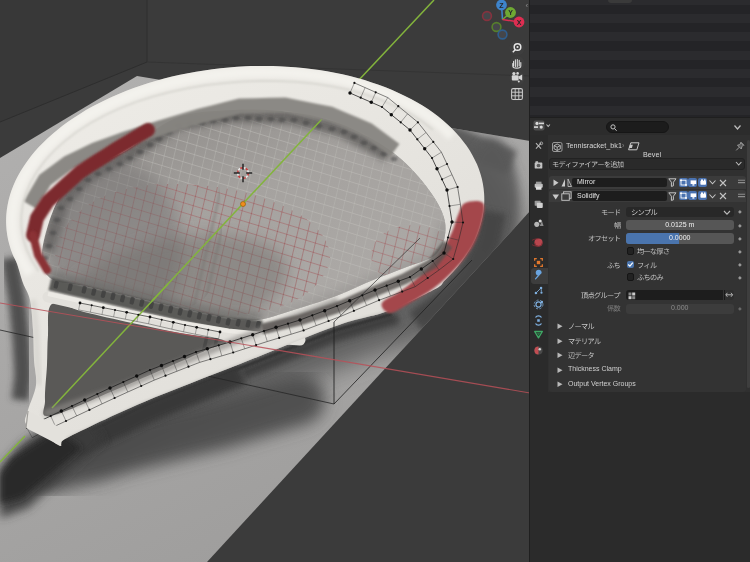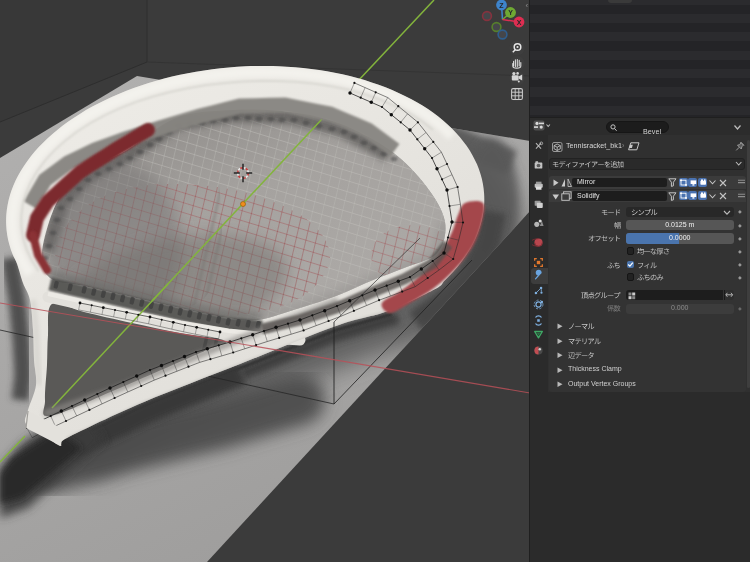--- a/index.html
+++ b/index.html
@@ -914,21 +914,21 @@
     <svg style="position:absolute;left:552px;top:142px" width="11" height="10">
 <rect x="0.5" y="0.5" width="9.5" height="9" rx="1.5" fill="none" stroke="#999" stroke-width="1"></rect>
 <path d="M5.2,2 L8.3,3.6 L8.3,6.8 L5.2,8.5 L2.1,6.8 L2.1,3.6 Z M5.2,5.2 L5.2,8.5 M2.1,3.6 L5.2,5.2 L8.3,3.6" stroke="#cfcfcf" stroke-width="0.8" fill="none"></path>
     </svg>
     <div style="position:absolute;left:566px;top:141px;font:7.2px 'Liberation Sans';color:#d6d6d6">Tennisracket_bk1</div>
     <div style="position:absolute;left:622px;top:141px;font:7.2px 'Liberation Sans';color:#888">›</div>
     <svg style="position:absolute;left:628px;top:142px" width="12" height="9">
 <polygon points="2.8,0.8 11,0.8 8.8,7.8 0.6,7.8" fill="none" stroke="#c8c8c8" stroke-width="1"></polygon>
 <polygon points="2,2.8 4.8,2.8 3.9,5.9 1.1,5.9" fill="#c8c8c8"></polygon>
     </svg>
-    <div style="position:absolute;left:643px;top:127px;font:7.2px 'Liberation Sans';color:#d6d6d6">Bevel</div>
+    <div style="position:absolute;left:643px;top:150px;font:7.2px 'Liberation Sans';color:#d6d6d6">Bevel</div>
     <svg style="position:absolute;left:735px;top:140.5px" width="10" height="11">
 <path d="M5.5,1 L9,4.5 M6,1.5 L8.5,4 L6.8,5.8 L6.3,8 L2.5,4.2 L4.7,3.7 Z M4.3,6.2 L1.2,9.4" stroke="#9a9a9a" stroke-width="1" fill="#9a9a9a" fill-opacity="0.4"></path>
     </svg>
     <div style="position:absolute;left:549px;top:157.5px;width:195.5px;height:12.5px;background:#2a2a2a;border:1px solid #222;border-radius:3px;box-sizing:border-box"></div>
     <svg style="position:absolute;left:552.0px;top:157.5px;overflow:visible" width="73" height="12">
       <g transform="translate(0,9)">
         <path d="M1.3 -5.1Q1.4 -5.1 1.6 -5.1Q1.8 -5.1 2.0 -5.1Q2.1 -5.1 2.3 -5.1Q2.6 -5.1 2.9 -5.1Q3.3 -5.1 3.7 -5.1Q4.0 -5.1 4.4 -5.1Q4.7 -5.1 5.0 -5.1Q5.2 -5.1 5.4 -5.1Q5.6 -5.1 5.7 -5.1Q5.8 -5.1 6.0 -5.1V-4.5Q5.8 -4.5 5.7 -4.5Q5.6 -4.6 5.4 -4.6Q5.2 -4.6 5.0 -4.6Q4.7 -4.6 4.3 -4.6Q4.0 -4.6 3.6 -4.6Q3.2 -4.6 2.9 -4.6Q2.5 -4.6 2.3 -4.6Q2.0 -4.6 2.0 -4.6Q1.8 -4.6 1.6 -4.6Q1.4 -4.5 1.3 -4.5ZM3.5 -2.8Q3.5 -2.6 3.5 -2.3Q3.5 -2.1 3.5 -1.8Q3.5 -1.6 3.5 -1.4Q3.5 -1.1 3.5 -1.0Q3.5 -0.8 3.7 -0.6Q3.9 -0.5 4.4 -0.5Q4.9 -0.5 5.4 -0.5Q5.8 -0.5 6.3 -0.6L6.3 0.0Q6.0 0.1 5.7 0.1Q5.4 0.1 5.0 0.1Q4.7 0.1 4.3 0.1Q3.8 0.1 3.5 -0.0Q3.2 -0.1 3.0 -0.4Q2.9 -0.6 2.9 -0.9Q2.9 -1.1 2.9 -1.3Q2.9 -1.6 2.9 -1.8Q2.9 -2.1 2.9 -2.4Q2.9 -2.6 2.9 -2.8Q2.9 -2.9 2.9 -3.1Q2.9 -3.3 2.9 -3.5Q2.9 -3.8 2.9 -4.0Q2.9 -4.2 2.9 -4.4Q2.9 -4.6 2.9 -4.7L3.5 -4.7Q3.5 -4.6 3.5 -4.4Q3.5 -4.2 3.5 -4.0Q3.5 -3.7 3.5 -3.5Q3.5 -3.2 3.5 -3.0Q3.5 -2.9 3.5 -2.8ZM0.8 -3.1Q1.0 -3.1 1.2 -3.0Q1.4 -3.0 1.5 -3.0Q1.6 -3.0 1.9 -3.0Q2.2 -3.0 2.5 -3.0Q2.9 -3.0 3.3 -3.0Q3.7 -3.0 4.2 -3.0Q4.6 -3.0 5.0 -3.0Q5.3 -3.0 5.6 -3.0Q5.8 -3.0 5.9 -3.0Q6.0 -3.0 6.1 -3.0Q6.2 -3.0 6.3 -3.0Q6.5 -3.1 6.5 -3.1L6.5 -2.5Q6.4 -2.5 6.2 -2.5Q6.1 -2.5 5.9 -2.5Q5.8 -2.5 5.6 -2.5Q5.3 -2.5 5.0 -2.5Q4.6 -2.5 4.2 -2.5Q3.7 -2.5 3.3 -2.5Q2.9 -2.5 2.5 -2.5Q2.2 -2.5 1.9 -2.5Q1.6 -2.5 1.5 -2.5Q1.4 -2.5 1.2 -2.5Q1.0 -2.5 0.8 -2.5ZM7.9 -5.3Q8.1 -5.2 8.3 -5.2Q8.4 -5.2 8.6 -5.2Q8.7 -5.2 9.0 -5.2Q9.2 -5.2 9.5 -5.2Q9.9 -5.2 10.2 -5.2Q10.5 -5.2 10.7 -5.2Q11.0 -5.2 11.1 -5.2Q11.2 -5.2 11.4 -5.2Q11.6 -5.2 11.8 -5.3V-4.7Q11.6 -4.7 11.4 -4.7Q11.2 -4.7 11.1 -4.7Q11.0 -4.7 10.7 -4.7Q10.5 -4.7 10.2 -4.7Q9.9 -4.7 9.5 -4.7Q9.2 -4.7 9.0 -4.7Q8.7 -4.7 8.6 -4.7Q8.4 -4.7 8.3 -4.7Q8.1 -4.7 7.9 -4.7ZM7.1 -3.5Q7.2 -3.4 7.4 -3.4Q7.5 -3.4 7.7 -3.4Q7.8 -3.4 8.1 -3.4Q8.4 -3.4 8.8 -3.4Q9.2 -3.4 9.6 -3.4Q10.1 -3.4 10.5 -3.4Q11.0 -3.4 11.4 -3.4Q11.8 -3.4 12.1 -3.4Q12.3 -3.4 12.4 -3.4Q12.5 -3.4 12.7 -3.4Q12.9 -3.4 13.0 -3.5V-2.9Q12.9 -2.9 12.7 -2.9Q12.6 -2.9 12.4 -2.9Q12.3 -2.9 12.1 -2.9Q11.8 -2.9 11.4 -2.9Q11.0 -2.9 10.5 -2.9Q10.1 -2.9 9.6 -2.9Q9.2 -2.9 8.8 -2.9Q8.4 -2.9 8.1 -2.9Q7.8 -2.9 7.7 -2.9Q7.6 -2.9 7.4 -2.9Q7.2 -2.9 7.1 -2.9ZM10.5 -3.2Q10.5 -2.5 10.4 -1.9Q10.3 -1.4 10.0 -0.9Q9.9 -0.7 9.7 -0.4Q9.5 -0.2 9.2 0.0Q8.9 0.3 8.6 0.4L8.1 0.0Q8.5 -0.2 8.9 -0.5Q9.2 -0.7 9.5 -1.1Q9.7 -1.5 9.8 -2.0Q9.9 -2.6 9.9 -3.2ZM12.1 -5.8Q12.2 -5.7 12.3 -5.5Q12.4 -5.4 12.5 -5.2Q12.6 -5.0 12.7 -4.9L12.3 -4.7Q12.2 -4.9 12.1 -5.2Q11.9 -5.5 11.8 -5.7ZM12.9 -6.1Q13.0 -6.0 13.1 -5.8Q13.2 -5.6 13.4 -5.5Q13.5 -5.3 13.5 -5.2L13.1 -5.0Q13.0 -5.2 12.9 -5.5Q12.7 -5.8 12.5 -6.0ZM13.8 -1.9Q14.3 -2.0 14.8 -2.2Q15.3 -2.3 15.7 -2.6Q16.1 -2.8 16.4 -2.9Q16.8 -3.2 17.1 -3.4Q17.4 -3.7 17.7 -3.9Q18.0 -4.2 18.1 -4.4L18.6 -4.0Q18.4 -3.8 18.1 -3.5Q17.8 -3.2 17.4 -3.0Q17.1 -2.7 16.7 -2.5Q16.5 -2.3 16.2 -2.2Q15.9 -2.0 15.5 -1.9Q15.2 -1.7 14.8 -1.6Q14.5 -1.4 14.1 -1.3ZM16.4 -2.6 17.0 -2.8V-0.1Q17.0 0.0 17.0 0.2Q17.0 0.3 17.0 0.4Q17.0 0.5 17.0 0.6H16.3Q16.3 0.5 16.4 0.4Q16.4 0.3 16.4 0.2Q16.4 0.0 16.4 -0.1ZM25.6 -4.8Q25.6 -4.7 25.6 -4.6Q25.6 -4.5 25.5 -4.4Q25.5 -4.1 25.4 -3.8Q25.3 -3.5 25.2 -3.1Q25.0 -2.7 24.8 -2.4Q24.7 -2.0 24.5 -1.8Q24.1 -1.4 23.7 -1.0Q23.3 -0.6 22.8 -0.3Q22.3 -0.1 21.6 0.2L21.1 -0.4Q21.8 -0.6 22.4 -0.8Q22.9 -1.1 23.3 -1.4Q23.6 -1.7 23.9 -2.1Q24.2 -2.4 24.4 -2.9Q24.6 -3.3 24.7 -3.7Q24.8 -4.1 24.9 -4.5Q24.8 -4.5 24.5 -4.5Q24.2 -4.5 23.8 -4.5Q23.5 -4.5 23.0 -4.5Q22.6 -4.5 22.2 -4.5Q21.9 -4.5 21.6 -4.5Q21.3 -4.5 21.2 -4.5Q21.0 -4.5 20.8 -4.5Q20.6 -4.4 20.5 -4.4V-5.1Q20.6 -5.1 20.7 -5.1Q20.8 -5.0 21.0 -5.0Q21.1 -5.0 21.2 -5.0Q21.3 -5.0 21.5 -5.0Q21.7 -5.0 22.0 -5.0Q22.3 -5.0 22.7 -5.0Q23.0 -5.0 23.4 -5.0Q23.7 -5.0 24.0 -5.0Q24.3 -5.0 24.5 -5.0Q24.7 -5.0 24.8 -5.0Q24.9 -5.0 25.0 -5.0Q25.1 -5.0 25.2 -5.1ZM32.2 -3.6Q32.1 -3.6 32.1 -3.5Q32.0 -3.5 32.0 -3.4Q31.9 -3.3 31.8 -3.1Q31.6 -2.9 31.4 -2.6Q31.2 -2.4 31.0 -2.2Q30.8 -1.9 30.5 -1.8L30.1 -2.1Q30.3 -2.2 30.6 -2.5Q30.8 -2.7 31.0 -3.0Q31.2 -3.2 31.3 -3.4Q31.2 -3.4 30.9 -3.4Q30.7 -3.4 30.3 -3.4Q29.9 -3.4 29.5 -3.4Q29.2 -3.4 28.8 -3.4Q28.4 -3.4 28.2 -3.4Q27.9 -3.4 27.9 -3.4Q27.7 -3.4 27.5 -3.4Q27.4 -3.4 27.2 -3.4V-4.0Q27.3 -3.9 27.5 -3.9Q27.7 -3.9 27.9 -3.9Q27.9 -3.9 28.2 -3.9Q28.5 -3.9 28.8 -3.9Q29.2 -3.9 29.6 -3.9Q30.0 -3.9 30.4 -3.9Q30.8 -3.9 31.1 -3.9Q31.3 -3.9 31.4 -3.9Q31.5 -3.9 31.6 -3.9Q31.6 -3.9 31.7 -3.9Q31.8 -3.9 31.8 -3.9ZM29.7 -2.9Q29.7 -2.4 29.7 -2.0Q29.7 -1.6 29.6 -1.3Q29.5 -0.9 29.3 -0.6Q29.1 -0.2 28.8 0.0Q28.5 0.3 28.0 0.6L27.5 0.2Q27.7 0.1 27.8 0.1Q27.9 0.0 28.0 -0.1Q28.5 -0.4 28.8 -0.8Q29.0 -1.2 29.1 -1.6Q29.1 -2.0 29.1 -2.5Q29.1 -2.6 29.1 -2.7Q29.1 -2.8 29.1 -2.9ZM33.0 -2.6Q34.0 -2.9 34.8 -3.2Q35.6 -3.6 36.2 -3.9Q36.5 -4.2 36.9 -4.5Q37.3 -4.7 37.6 -5.0Q37.9 -5.3 38.1 -5.6L38.6 -5.2Q38.3 -4.9 38.0 -4.6Q37.6 -4.3 37.2 -4.0Q36.8 -3.7 36.4 -3.4Q36.0 -3.2 35.5 -2.9Q35.0 -2.7 34.4 -2.4Q33.9 -2.2 33.3 -2.0ZM36.0 -3.6 36.7 -3.8V-0.5Q36.7 -0.4 36.7 -0.3Q36.7 -0.1 36.7 0.0Q36.7 0.2 36.7 0.2H36.0Q36.0 0.2 36.0 0.0Q36.0 -0.1 36.0 -0.3Q36.0 -0.4 36.0 -0.5ZM45.6 -4.9Q45.5 -4.8 45.5 -4.7Q45.4 -4.7 45.4 -4.6Q45.2 -4.4 45.0 -4.0Q44.7 -3.6 44.4 -3.3Q44.0 -2.9 43.6 -2.6L43.1 -3.0Q43.4 -3.1 43.6 -3.4Q43.9 -3.6 44.1 -3.8Q44.3 -4.0 44.4 -4.2Q44.6 -4.4 44.7 -4.6Q44.6 -4.6 44.3 -4.6Q44.1 -4.6 43.7 -4.6Q43.4 -4.6 43.0 -4.6Q42.6 -4.6 42.2 -4.6Q41.8 -4.6 41.5 -4.6Q41.1 -4.6 40.9 -4.6Q40.7 -4.6 40.6 -4.6Q40.4 -4.6 40.2 -4.6Q40.0 -4.6 39.8 -4.6V-5.2Q40.0 -5.2 40.2 -5.2Q40.4 -5.2 40.6 -5.2Q40.7 -5.2 40.9 -5.2Q41.1 -5.2 41.5 -5.2Q41.8 -5.2 42.2 -5.2Q42.6 -5.2 43.0 -5.2Q43.4 -5.2 43.8 -5.2Q44.1 -5.2 44.4 -5.2Q44.6 -5.2 44.7 -5.2Q44.8 -5.2 44.9 -5.2Q45.0 -5.2 45.1 -5.2Q45.2 -5.2 45.2 -5.2ZM42.7 -3.9Q42.7 -3.3 42.7 -2.8Q42.6 -2.3 42.5 -1.9Q42.4 -1.4 42.2 -1.0Q42.0 -0.7 41.6 -0.3Q41.3 -0.0 40.7 0.3L40.2 -0.2Q40.3 -0.2 40.5 -0.3Q40.7 -0.4 40.8 -0.5Q41.2 -0.7 41.5 -1.1Q41.7 -1.4 41.9 -1.7Q42.0 -2.1 42.0 -2.5Q42.1 -2.9 42.1 -3.4Q42.1 -3.5 42.1 -3.7Q42.1 -3.8 42.1 -3.9ZM46.1 -3.1Q46.2 -3.1 46.4 -3.1Q46.5 -3.1 46.7 -3.1Q46.9 -3.1 47.1 -3.1Q47.2 -3.1 47.5 -3.1Q47.7 -3.1 48.0 -3.1Q48.3 -3.1 48.7 -3.1Q49.1 -3.1 49.4 -3.1Q49.8 -3.1 50.1 -3.1Q50.4 -3.1 50.7 -3.1Q50.9 -3.1 51.0 -3.1Q51.3 -3.1 51.5 -3.1Q51.7 -3.1 51.8 -3.1V-2.4Q51.7 -2.4 51.5 -2.4Q51.3 -2.4 51.0 -2.4Q50.9 -2.4 50.7 -2.4Q50.4 -2.4 50.1 -2.4Q49.8 -2.4 49.4 -2.4Q49.1 -2.4 48.7 -2.4Q48.3 -2.4 48.0 -2.4Q47.7 -2.4 47.5 -2.4Q47.2 -2.4 47.1 -2.4Q46.8 -2.4 46.5 -2.4Q46.3 -2.4 46.1 -2.4ZM55.2 -5.7Q55.1 -5.5 55.0 -5.2Q55.0 -4.9 54.8 -4.5Q54.7 -4.2 54.5 -3.9Q54.3 -3.5 54.1 -3.2Q54.2 -3.3 54.4 -3.4Q54.6 -3.4 54.8 -3.5Q54.9 -3.5 55.1 -3.5Q55.5 -3.5 55.8 -3.3Q56.1 -3.0 56.1 -2.6Q56.1 -2.4 56.1 -2.2Q56.1 -2.0 56.1 -1.8Q56.1 -1.6 56.1 -1.3Q56.1 -1.1 56.1 -0.9H55.6Q55.6 -1.1 55.6 -1.3Q55.6 -1.5 55.6 -1.7Q55.6 -1.9 55.6 -2.1Q55.6 -2.3 55.6 -2.4Q55.6 -2.8 55.4 -2.9Q55.2 -3.0 54.9 -3.0Q54.6 -3.0 54.2 -2.9Q53.9 -2.7 53.7 -2.5Q53.5 -2.4 53.4 -2.2Q53.2 -2.0 53.0 -1.8L52.5 -2.1Q53.0 -2.6 53.4 -3.1Q53.7 -3.5 53.9 -3.9Q54.2 -4.3 54.3 -4.6Q54.4 -4.9 54.5 -5.2Q54.5 -5.5 54.6 -5.7ZM52.7 -4.9Q53.0 -4.9 53.3 -4.9Q53.7 -4.8 53.9 -4.8Q54.4 -4.8 54.9 -4.9Q55.5 -4.9 56.1 -4.9Q56.6 -5.0 57.1 -5.1L57.1 -4.5Q56.8 -4.5 56.3 -4.4Q55.9 -4.4 55.5 -4.4Q55.0 -4.4 54.6 -4.3Q54.2 -4.3 53.9 -4.3Q53.7 -4.3 53.5 -4.3Q53.3 -4.3 53.1 -4.4Q52.9 -4.4 52.7 -4.4ZM58.2 -3.2Q58.1 -3.2 58.0 -3.1Q57.9 -3.1 57.8 -3.0Q57.7 -3.0 57.6 -2.9Q57.2 -2.8 56.7 -2.6Q56.2 -2.4 55.7 -2.1Q55.3 -1.9 55.0 -1.7Q54.8 -1.5 54.6 -1.3Q54.4 -1.1 54.4 -0.9Q54.4 -0.6 54.5 -0.5Q54.6 -0.4 54.8 -0.3Q55.0 -0.3 55.2 -0.2Q55.5 -0.2 55.7 -0.2Q56.2 -0.2 56.7 -0.3Q57.2 -0.3 57.7 -0.4L57.7 0.2Q57.4 0.2 57.1 0.3Q56.7 0.3 56.4 0.3Q56.0 0.3 55.7 0.3Q55.2 0.3 54.8 0.2Q54.4 0.1 54.1 -0.1Q53.9 -0.3 53.9 -0.8Q53.9 -1.1 54.0 -1.4Q54.2 -1.6 54.4 -1.9Q54.7 -2.1 55.0 -2.3Q55.3 -2.5 55.6 -2.6Q56.0 -2.8 56.3 -3.0Q56.6 -3.1 56.9 -3.2Q57.1 -3.3 57.4 -3.4Q57.5 -3.5 57.7 -3.6Q57.8 -3.6 58.0 -3.7ZM60.2 -3.2V-0.7H59.7V-2.7H58.7V-3.2ZM60.2 -0.9Q60.5 -0.5 60.9 -0.3Q61.4 -0.1 62.0 -0.1Q62.3 -0.1 62.7 -0.1Q63.1 -0.1 63.6 -0.1Q64.1 -0.1 64.5 -0.1Q64.9 -0.1 65.3 -0.1Q65.2 -0.1 65.2 0.0Q65.2 0.1 65.1 0.2Q65.1 0.3 65.1 0.4Q64.8 0.4 64.4 0.4Q64.0 0.4 63.6 0.5Q63.1 0.5 62.7 0.5Q62.3 0.4 62.0 0.4Q61.3 0.4 60.8 0.2Q60.3 0.0 60.0 -0.4Q59.7 -0.2 59.4 0.0Q59.2 0.3 58.9 0.5L58.6 -0.0Q58.8 -0.2 59.1 -0.4Q59.4 -0.7 59.7 -0.9ZM58.7 -5.5 59.1 -5.9Q59.4 -5.7 59.6 -5.5Q59.9 -5.3 60.1 -5.1Q60.3 -4.9 60.4 -4.8L60.0 -4.4Q59.9 -4.6 59.7 -4.8Q59.5 -5.0 59.2 -5.2Q59.0 -5.4 58.7 -5.5ZM61.3 -5.3H64.5V-3.4H61.3V-3.9H63.9V-4.8H61.3ZM62.4 -6.1 63.1 -6.0Q63.0 -5.7 62.8 -5.5Q62.7 -5.2 62.6 -5.0L62.1 -5.1Q62.2 -5.3 62.3 -5.6Q62.4 -5.9 62.4 -6.1ZM61.0 -5.3H61.5V-0.7H61.0ZM61.3 -2.7H64.8V-0.7H61.3V-1.1H64.2V-2.3H61.3ZM69.2 -0.6H71.1V-0.1H69.2ZM65.2 -4.7H68.0V-4.2H65.2ZM68.9 -5.2H71.4V0.4H70.8V-4.6H69.4V0.5H68.9ZM67.8 -4.7H68.3Q68.3 -4.7 68.3 -4.6Q68.3 -4.6 68.3 -4.5Q68.3 -4.4 68.3 -4.4Q68.3 -3.2 68.3 -2.4Q68.3 -1.6 68.2 -1.0Q68.2 -0.5 68.1 -0.2Q68.1 0.0 68.0 0.2Q67.9 0.3 67.8 0.4Q67.7 0.4 67.5 0.4Q67.4 0.5 67.1 0.5Q66.9 0.5 66.7 0.4Q66.7 0.3 66.6 0.2Q66.6 0.0 66.5 -0.1Q66.8 -0.1 67.0 -0.1Q67.2 -0.1 67.3 -0.1Q67.4 -0.1 67.4 -0.1Q67.5 -0.1 67.5 -0.2Q67.6 -0.3 67.6 -0.5Q67.7 -0.8 67.7 -1.3Q67.7 -1.8 67.8 -2.6Q67.8 -3.4 67.8 -4.6ZM66.2 -6.0H66.7Q66.7 -5.0 66.7 -4.0Q66.7 -3.1 66.6 -2.2Q66.4 -1.4 66.2 -0.6Q65.9 0.1 65.4 0.6Q65.4 0.5 65.3 0.4Q65.2 0.4 65.2 0.3Q65.1 0.3 65.0 0.2Q65.4 -0.2 65.6 -0.7Q65.8 -1.2 65.9 -1.8Q66.1 -2.4 66.1 -3.1Q66.2 -3.7 66.2 -4.5Q66.2 -5.2 66.2 -6.0Z" fill="#d0d0d0" fill-opacity="1.0"></path>
       </g>
     </svg>
     <svg style="position:absolute;left:734px;top:160px" width="10" height="8">

